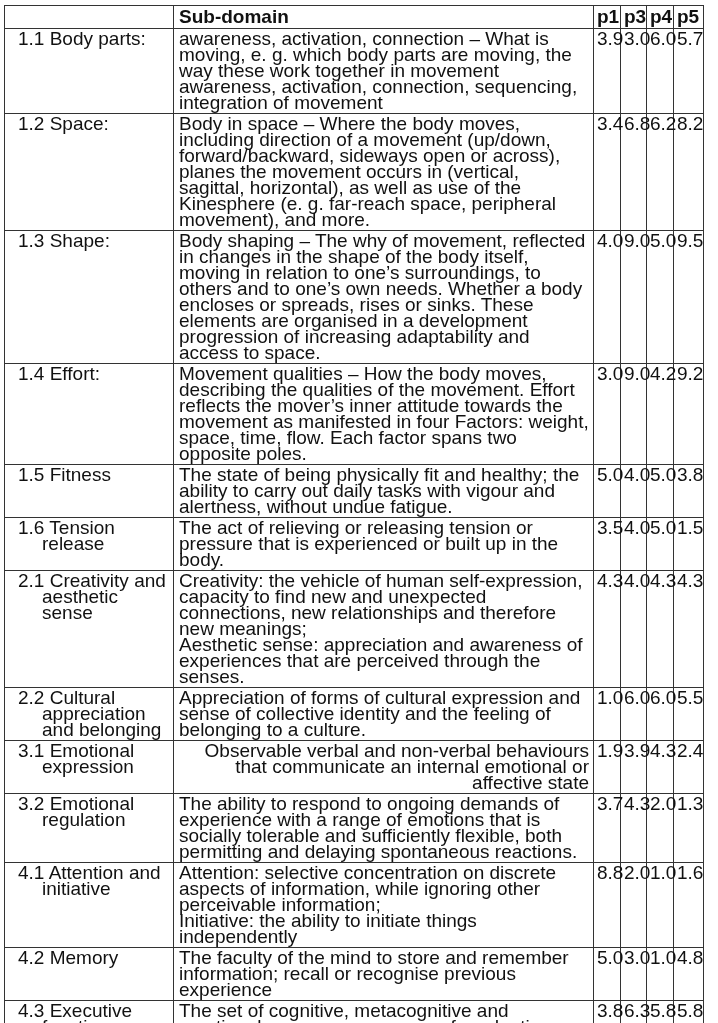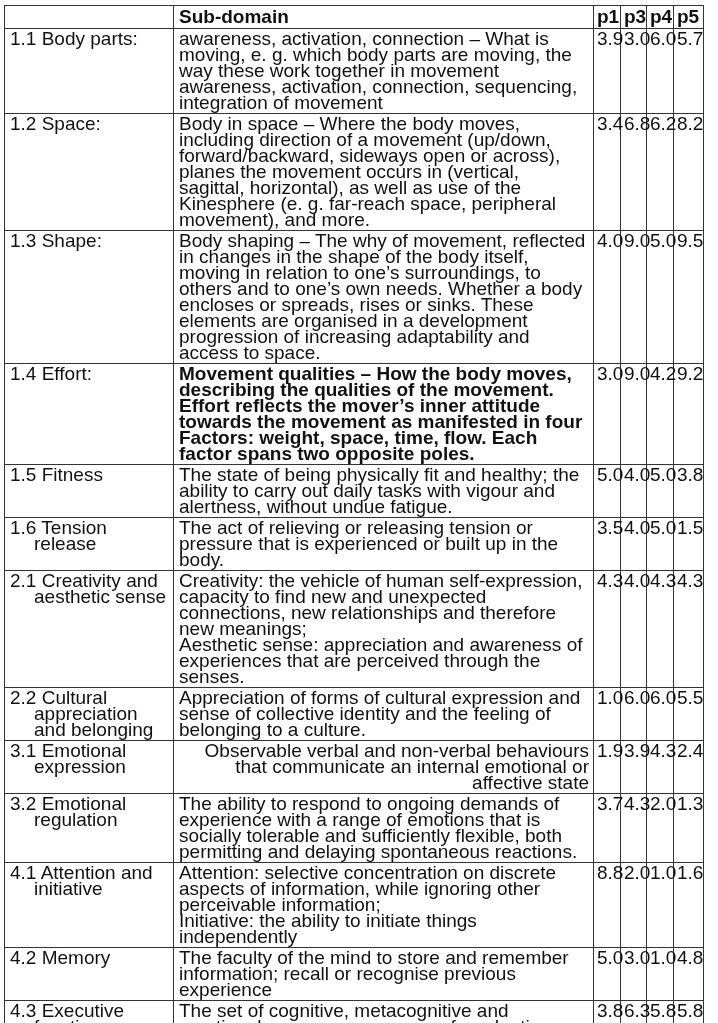--- a/index.html
+++ b/index.html
@@ -13,21 +13,21 @@
   }
   td, th {
     border: 1.3px solid #333;
     vertical-align: top;
     padding: 2px 4px 2px 5px;
     text-align: left;
     font-weight: normal;
   }
   th { font-weight: bold; padding-top: 3px; padding-bottom: 3px; }
   td.num, th.num { padding-left: 3px; padding-right: 2px; }
-  .domain { display: block; padding-left: 24px; text-indent: -24px; }
+  .domain { display: block; padding-left: 24px; text-indent: -24px; margin-left: 8px; }
   tr.total td { font-weight: bold; padding-top: 3px; padding-bottom: 13px; text-decoration: underline; }
   col.c1 { width: 169px; }
   col.c2 { width: 420px; }
   col.c3 { width: 27px; }
   col.c4 { width: 26px; }
   col.c5 { width: 27px; }
   col.c6 { width: 30px; }
 </style>
 </head>
 <body>
@@ -79,21 +79,21 @@
         <td style="white-space: pre-line;">Body shaping – The why of movement, reflected in changes in the shape of the body itself, moving in relation to one’s surroundings, to others and to one’s own needs. Whether a body encloses or spreads, rises or sinks. These elements are organised in a development progression of increasing adaptability and access to space.</td>
         <td class="num">4.0</td>
         <td class="num">9.0</td>
         <td class="num">5.0</td>
         <td class="num">9.5</td>
       </tr>
       <tr>
         <td>
           <span class="domain">1.4 Effort:</span>
         </td>
-        <td style="white-space: pre-line; font-weight: bold;">Movement qualities – How the body moves, describing the qualities of the movement. Effort reflects the mover’s inner attitude towards the movement as manifested in four Factors: weight, space, time, flow. Each factor spans two opposite poles.</td>
+        <td style="white-space: pre-line;">Movement qualities – How the body moves, describing the qualities of the movement. Effort reflects the mover’s inner attitude towards the movement as manifested in four Factors: weight, space, time, flow. Each factor spans two opposite poles.</td>
         <td class="num">3.0</td>
         <td class="num">9.0</td>
         <td class="num">4.2</td>
         <td class="num">9.2</td>
       </tr>
       <tr>
         <td>
           <span class="domain">1.5 Fitness</span>
         </td>
         <td style="white-space: pre-line;">The state of being physically fit and healthy; the ability to carry out daily tasks with vigour and alertness, without undue fatigue.</td>

